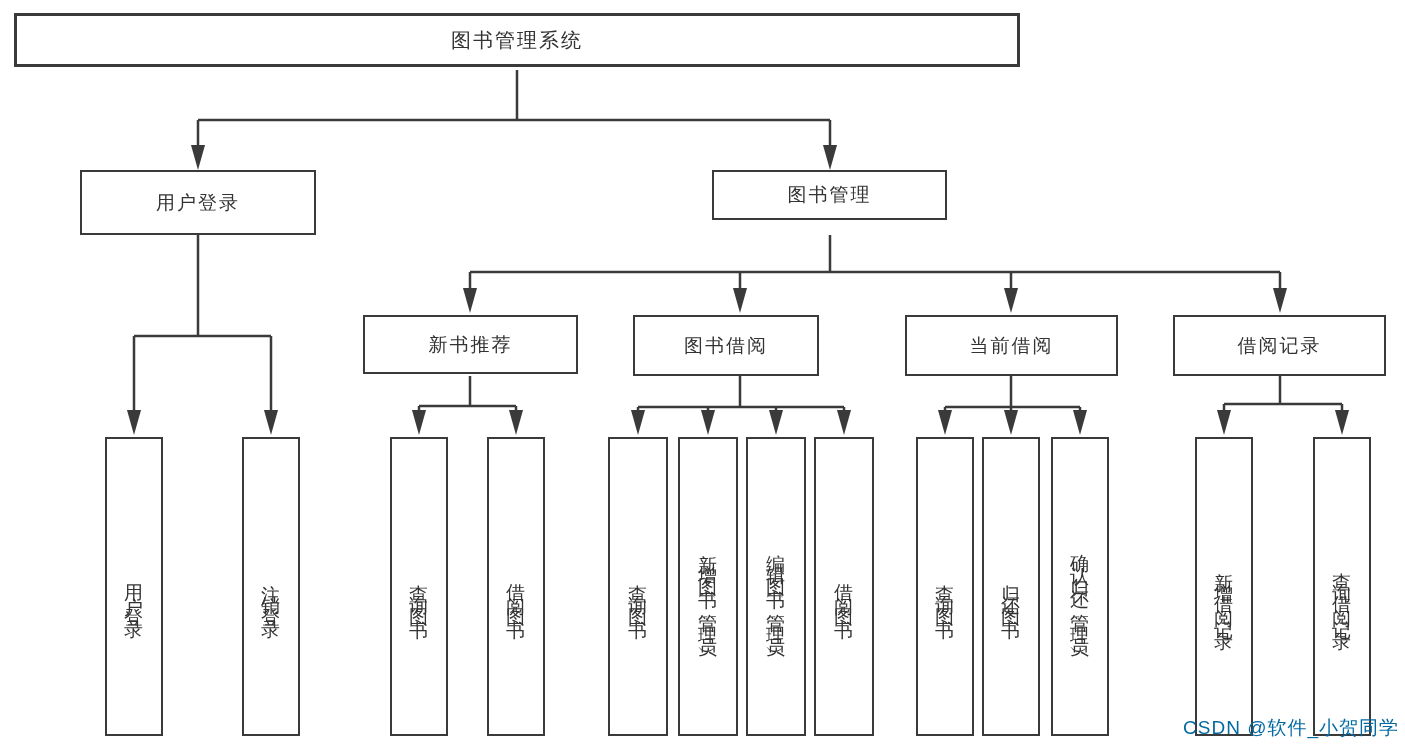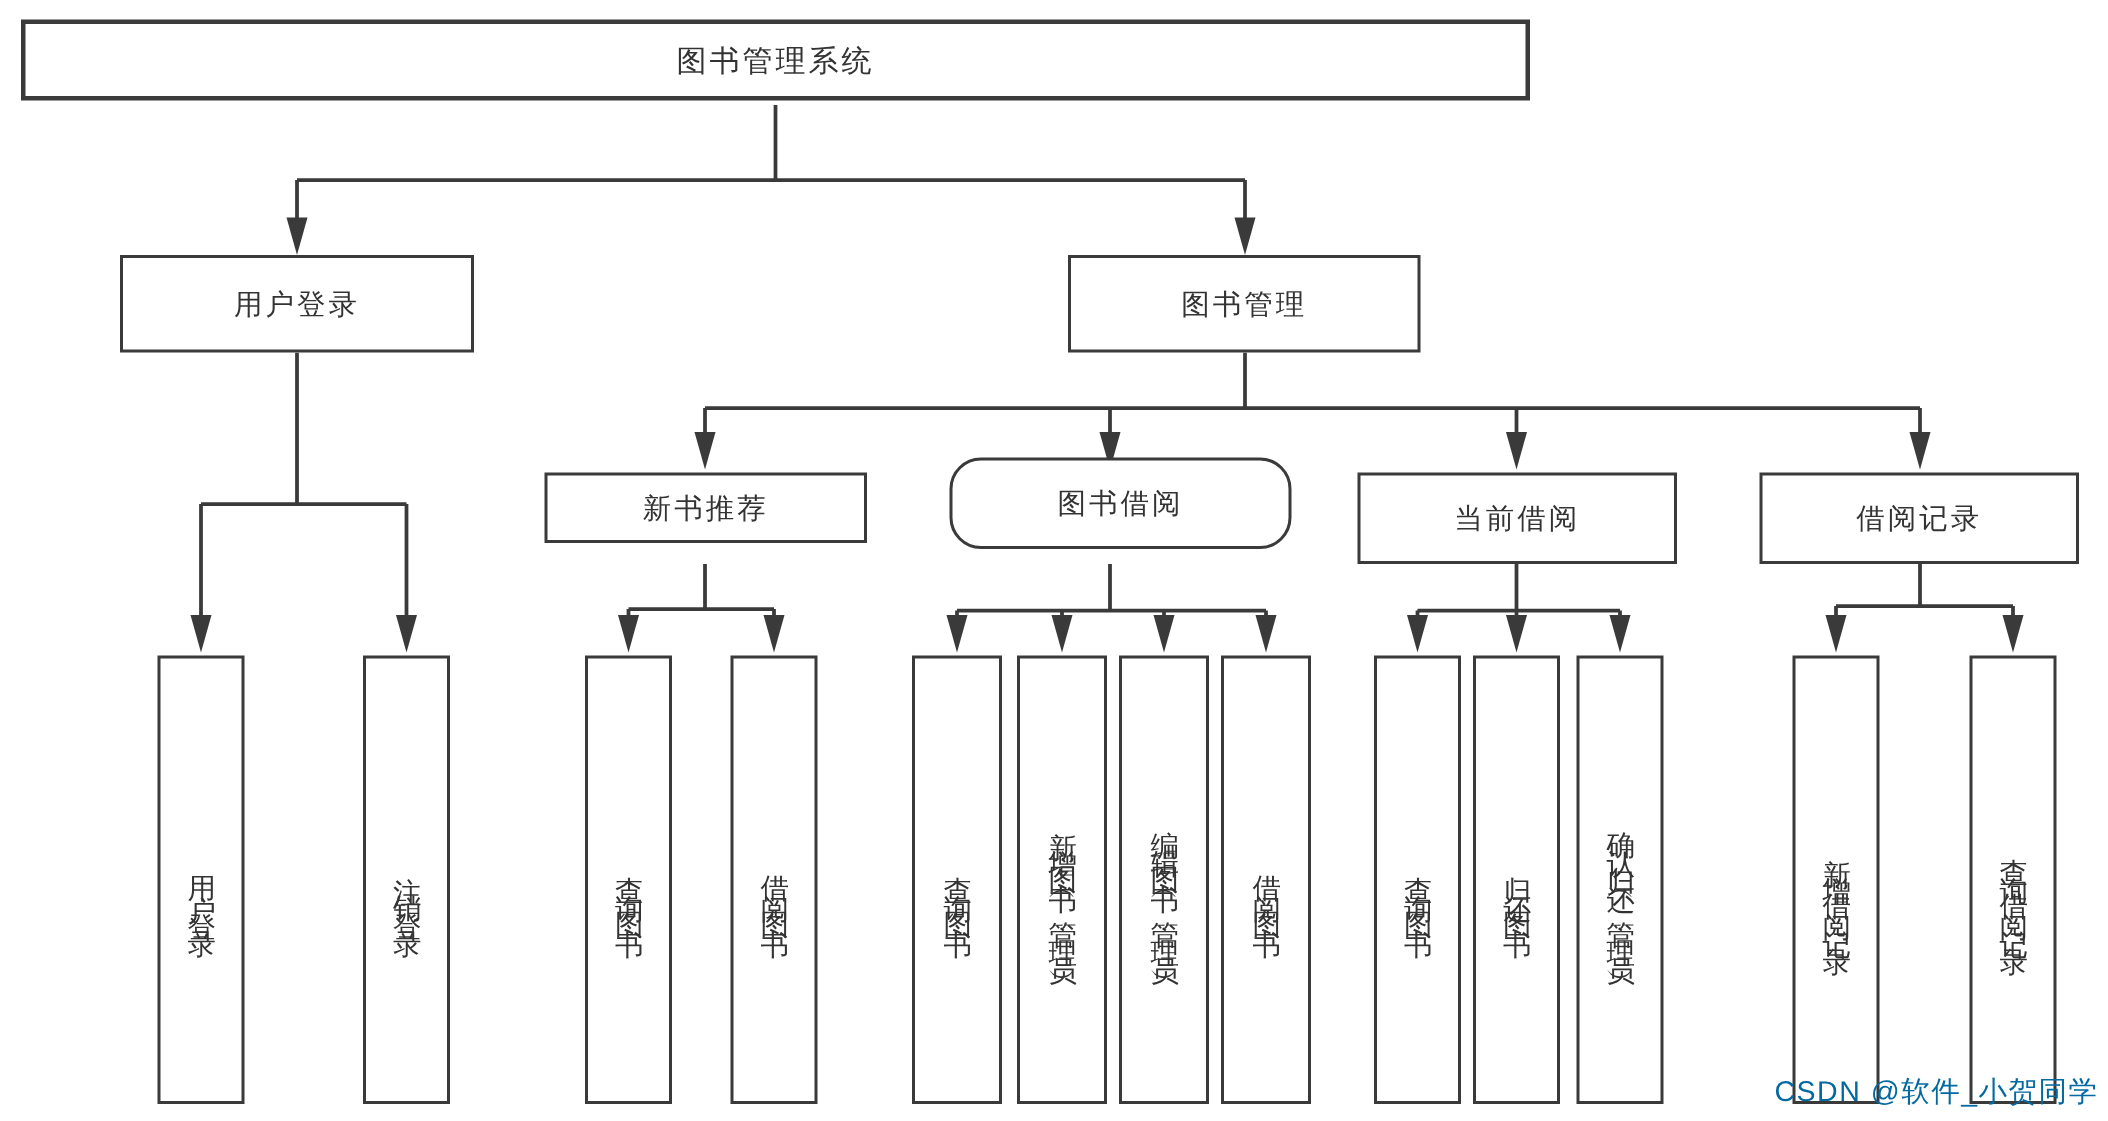--- a/index.html
+++ b/index.html
@@ -110,24 +110,24 @@
     <polygon points="938,410 952,410 945,435"></polygon>
     <polygon points="1004,410 1018,410 1011,435"></polygon>
     <polygon points="1073,410 1087,410 1080,435"></polygon>
     <polygon points="1217,410 1231,410 1224,435"></polygon>
     <polygon points="1335,410 1349,410 1342,435"></polygon>
   </svg>
 
   <div class="node hnode root-node" style="left:14px; top:13px; width:1006px; height:54px;">图书管理系统</div>
 
   <div class="node hnode" style="left:80px; top:170px; width:236px; height:65px;">用户登录</div>
-  <div class="node hnode" style="left:712px; top:170px; width:235px; height:65px;">图书管理</div>
+  <div class="node hnode" style="left:712px; top:170px; width:235px; height:50px;">图书管理</div>
 
-  <div class="node hnode" style="left:363px; top:315px; width:215px; height:47px;">新书推荐</div>
-  <div class="node hnode" style="left:633px; top:305px; width:228px; height:61px;border-radius:21px;">图书借阅</div>
+  <div class="node hnode" style="left:363px; top:315px; width:215px; height:59px;">新书推荐</div>
+  <div class="node hnode" style="left:633px; top:315px; width:186px; height:61px;">图书借阅</div>
   <div class="node hnode" style="left:905px; top:315px; width:213px; height:61px;">当前借阅</div>
   <div class="node hnode" style="left:1173px; top:315px; width:213px; height:61px;">借阅记录</div>
 
   <div class="node leaf" style="left:105px; width:58px;">
     <span class="vtext">用户登录</span>
   </div>
   <div class="node leaf" style="left:242px; width:58px;">
     <span class="vtext">注销登录</span>
   </div>
 

